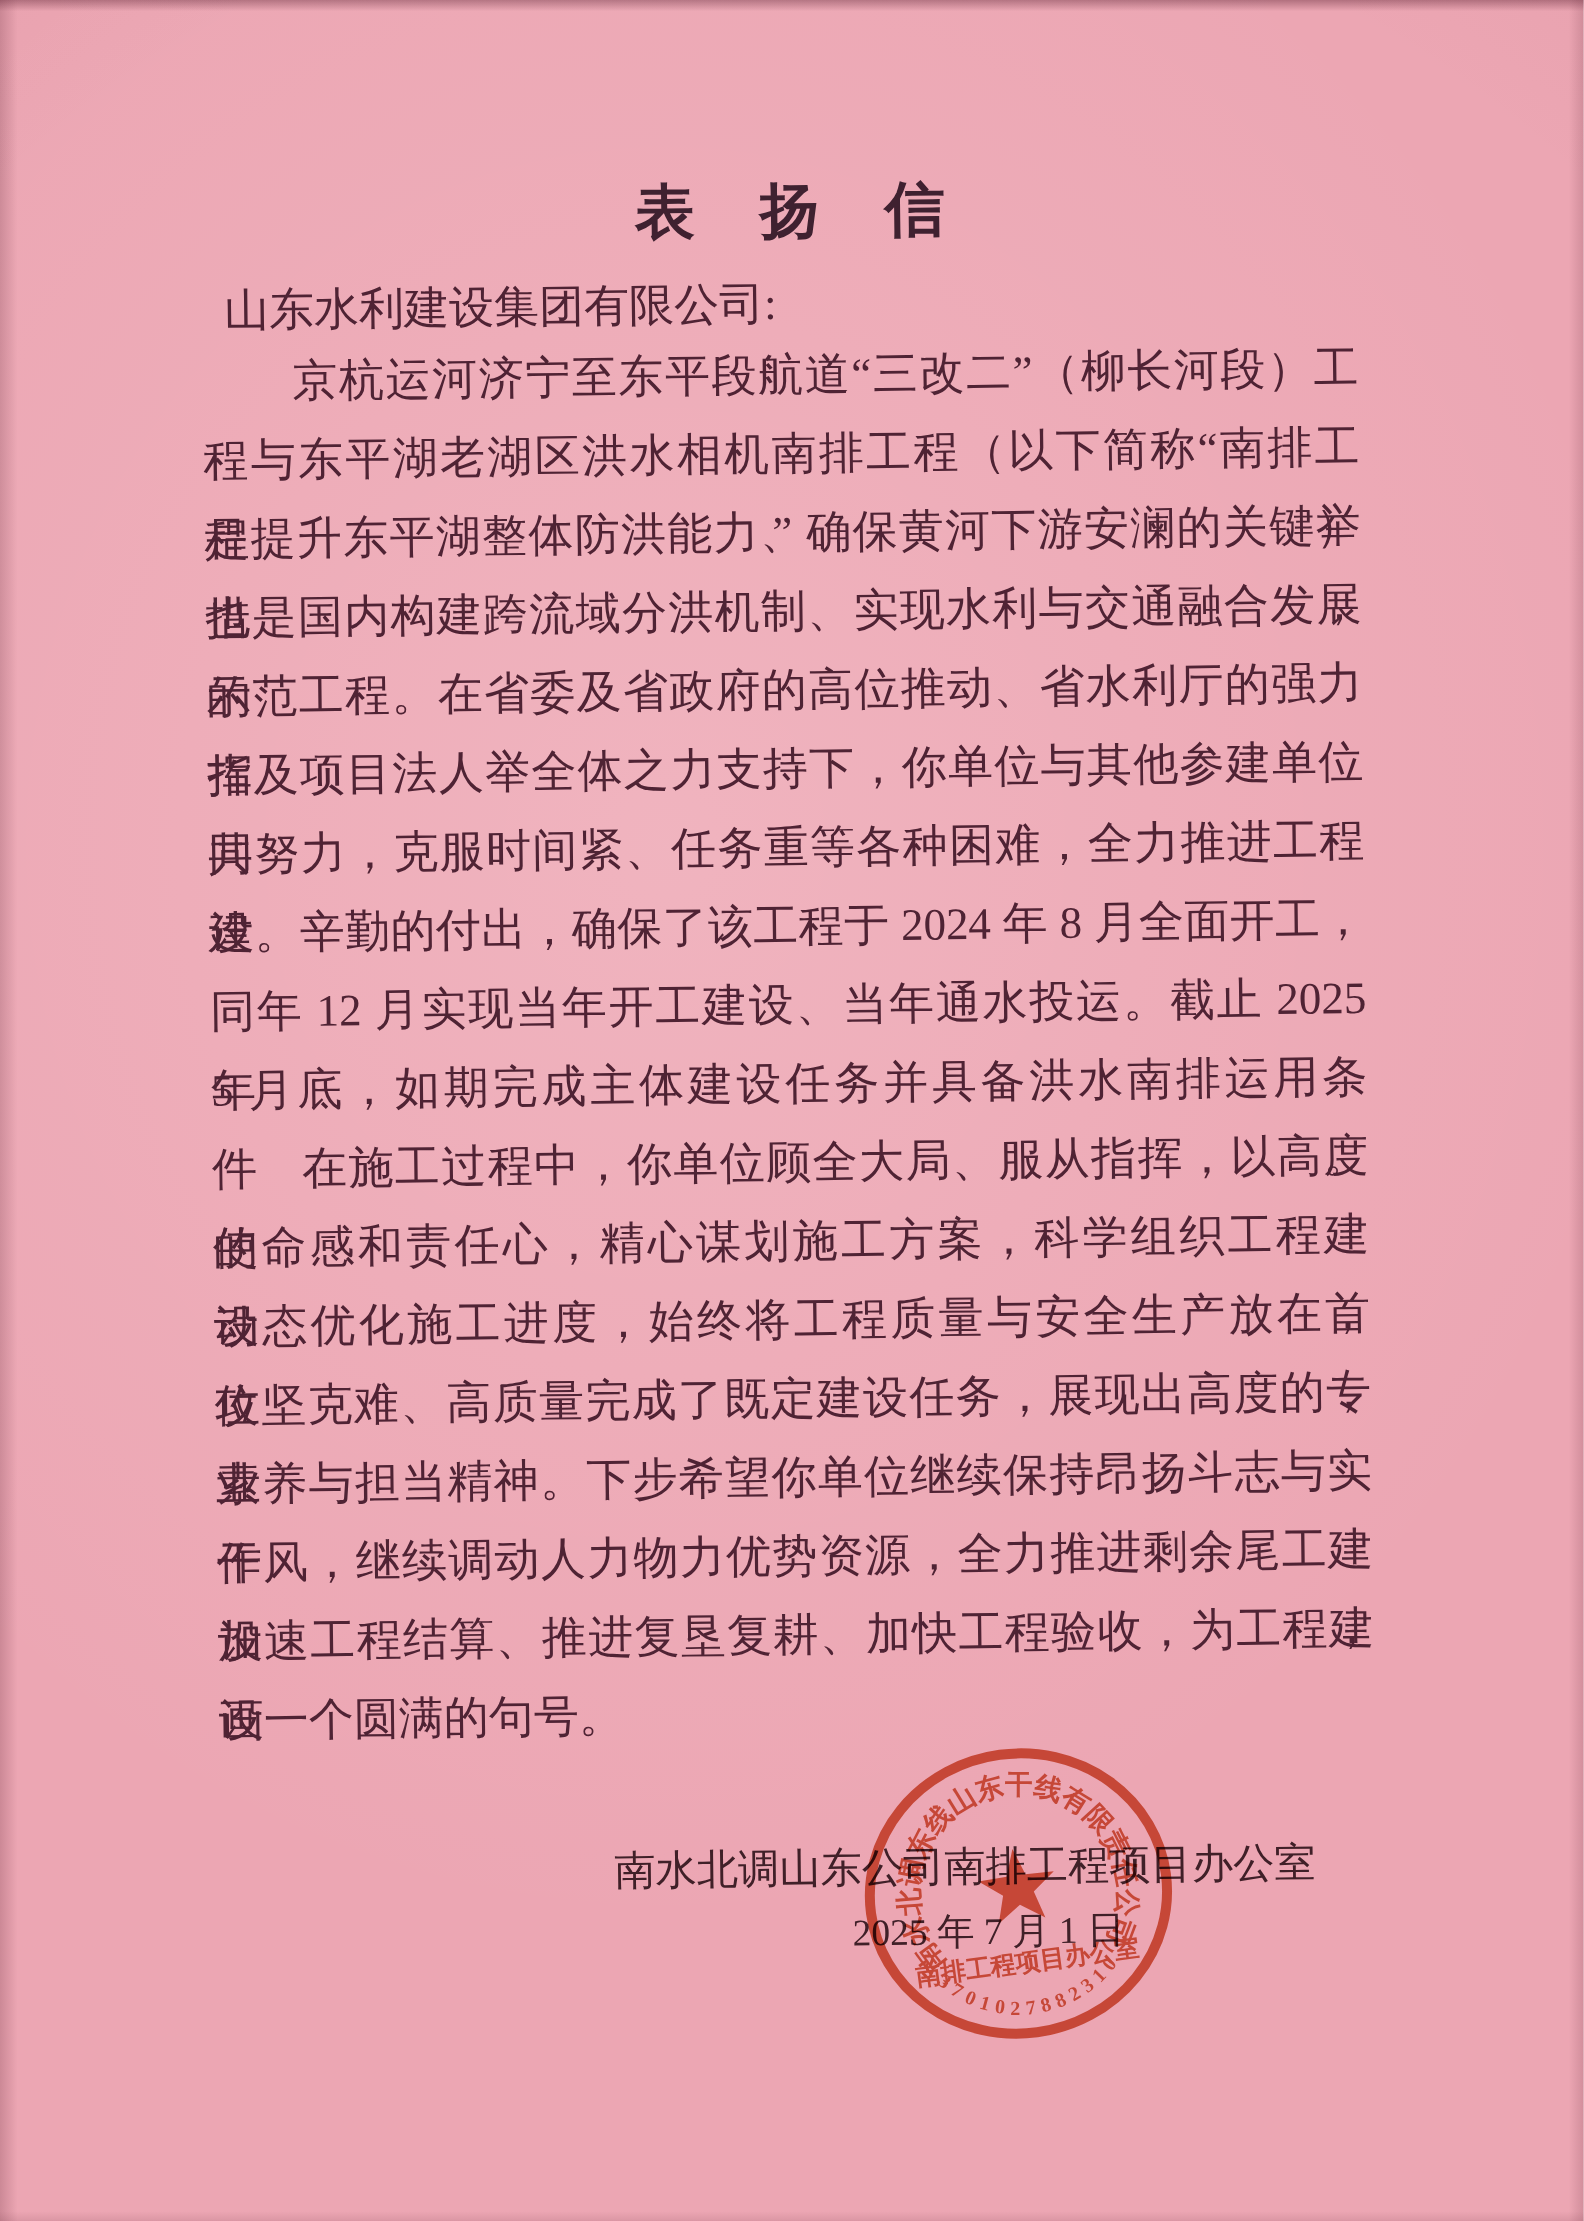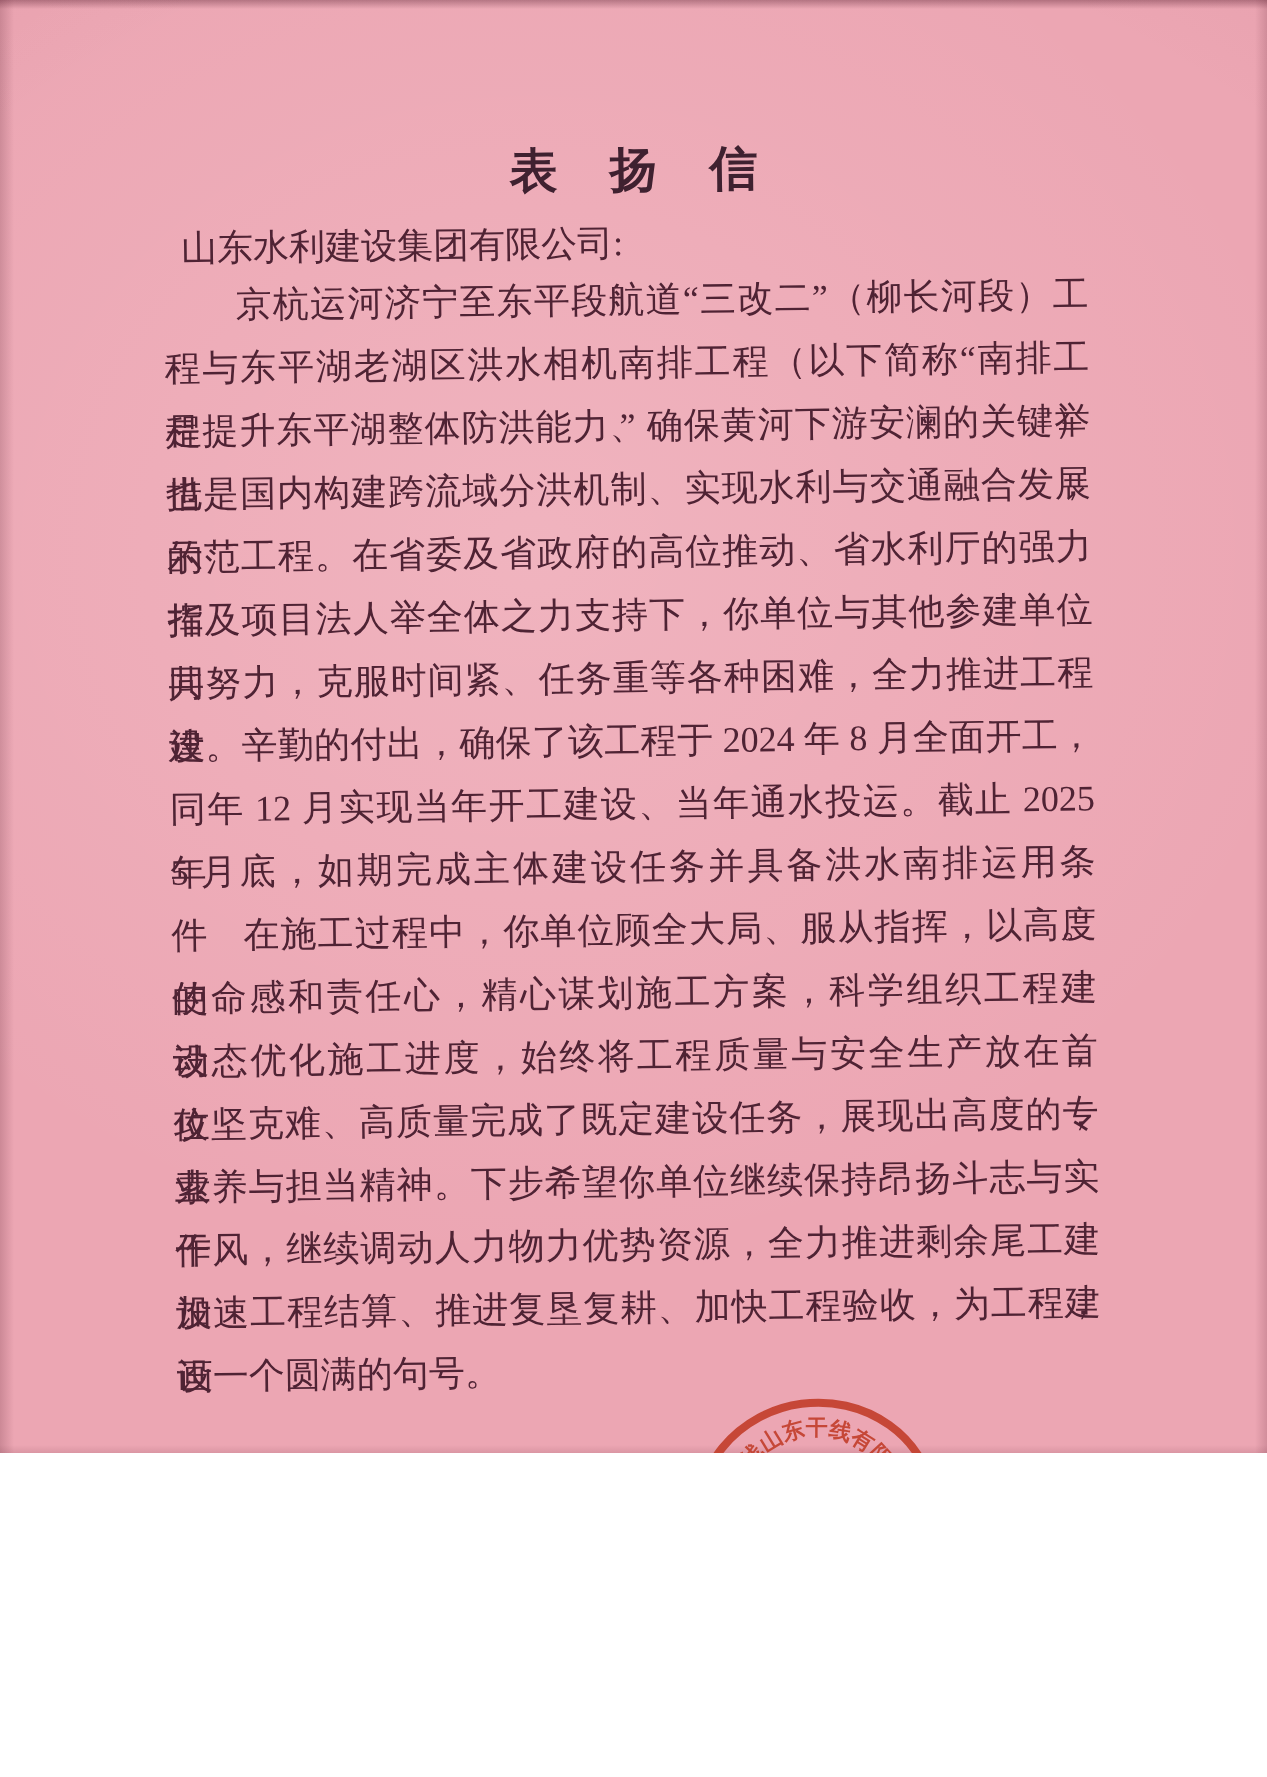--- a/index.html
+++ b/index.html
@@ -1,18 +1,18 @@
 <!DOCTYPE html>
 <html><head>
 <meta charset="utf-8">
 <style>
   html,body{margin:0;padding:0;}
   .page{
     position:relative;
-    width:1267px;height:1453px;
+    width:1267px;height:1777px;
     overflow:hidden;
     background-color:#eca6b3;
     background-image:
       radial-gradient(90% 70% at 42% 38%, rgba(255,228,232,.22), rgba(255,228,232,0) 70%),
       radial-gradient(140% 110% at 50% 55%, rgba(0,0,0,0) 55%, rgba(122,48,66,.17) 100%),
       linear-gradient(180deg, rgba(90,32,48,.40), rgba(90,32,48,0) 9px),
       linear-gradient(90deg, rgba(90,32,48,.22), rgba(90,32,48,0) 14px),
       linear-gradient(270deg, rgba(90,32,48,.18), rgba(90,32,48,0) 12px),
       linear-gradient(0deg, rgba(90,32,48,.12), rgba(90,32,48,0) 8px);
     font-family:"Liberation Serif","DejaVu Serif",serif;

